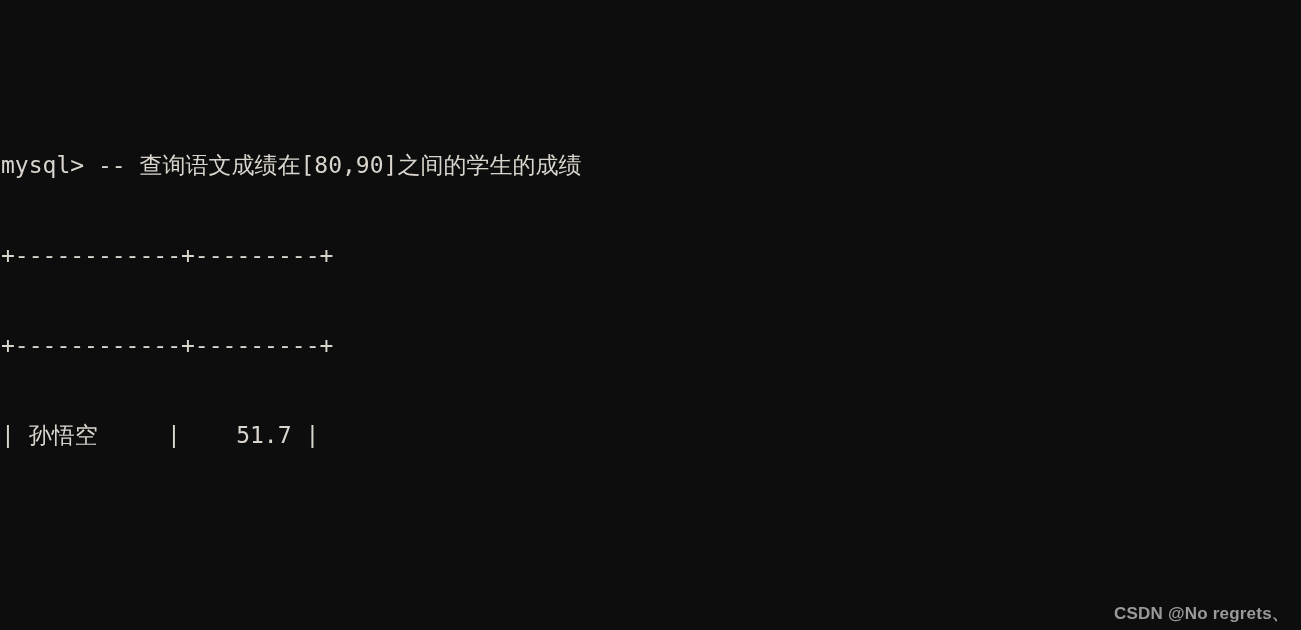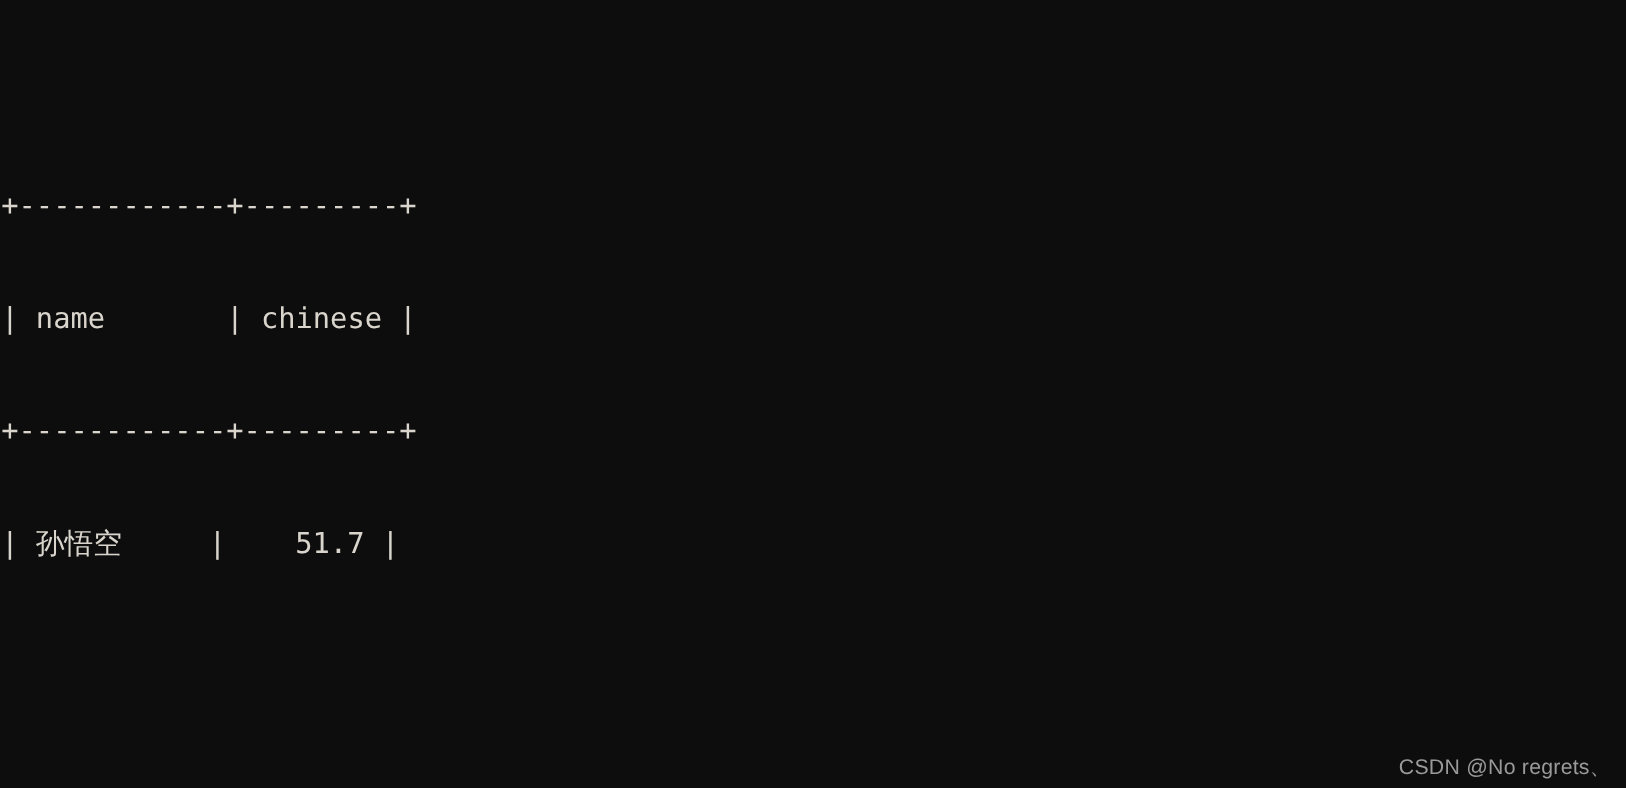--- a/index.html
+++ b/index.html
@@ -32,30 +32,31 @@
   .watermark {
     position: absolute;
     right: 12px;
     bottom: 6px;
     font-family: "Liberation Sans", sans-serif;
     font-size: 17px;
     line-height: 20px;
     color: #9a9a9a;
     letter-spacing: 0.2px;
     white-space: pre;
+    font-weight: bold;
   }
 </style>
 </head>
 <body>
 
 <div id="terminal">
 
   <div>
+    <div class="console-line">mysql&gt; -- 查询语文成绩在[80,90]之间的学生的成绩</div>
     <div class="console-line rule">+------------+---------+</div>
-    <div class="console-line">| name       | chinese |</div>
     <div class="console-line rule">+------------+---------+</div>
     <div class="console-line">| 孙悟空     |    51.7 |</div>
     
     
     
     
   </div>
 
   
 

